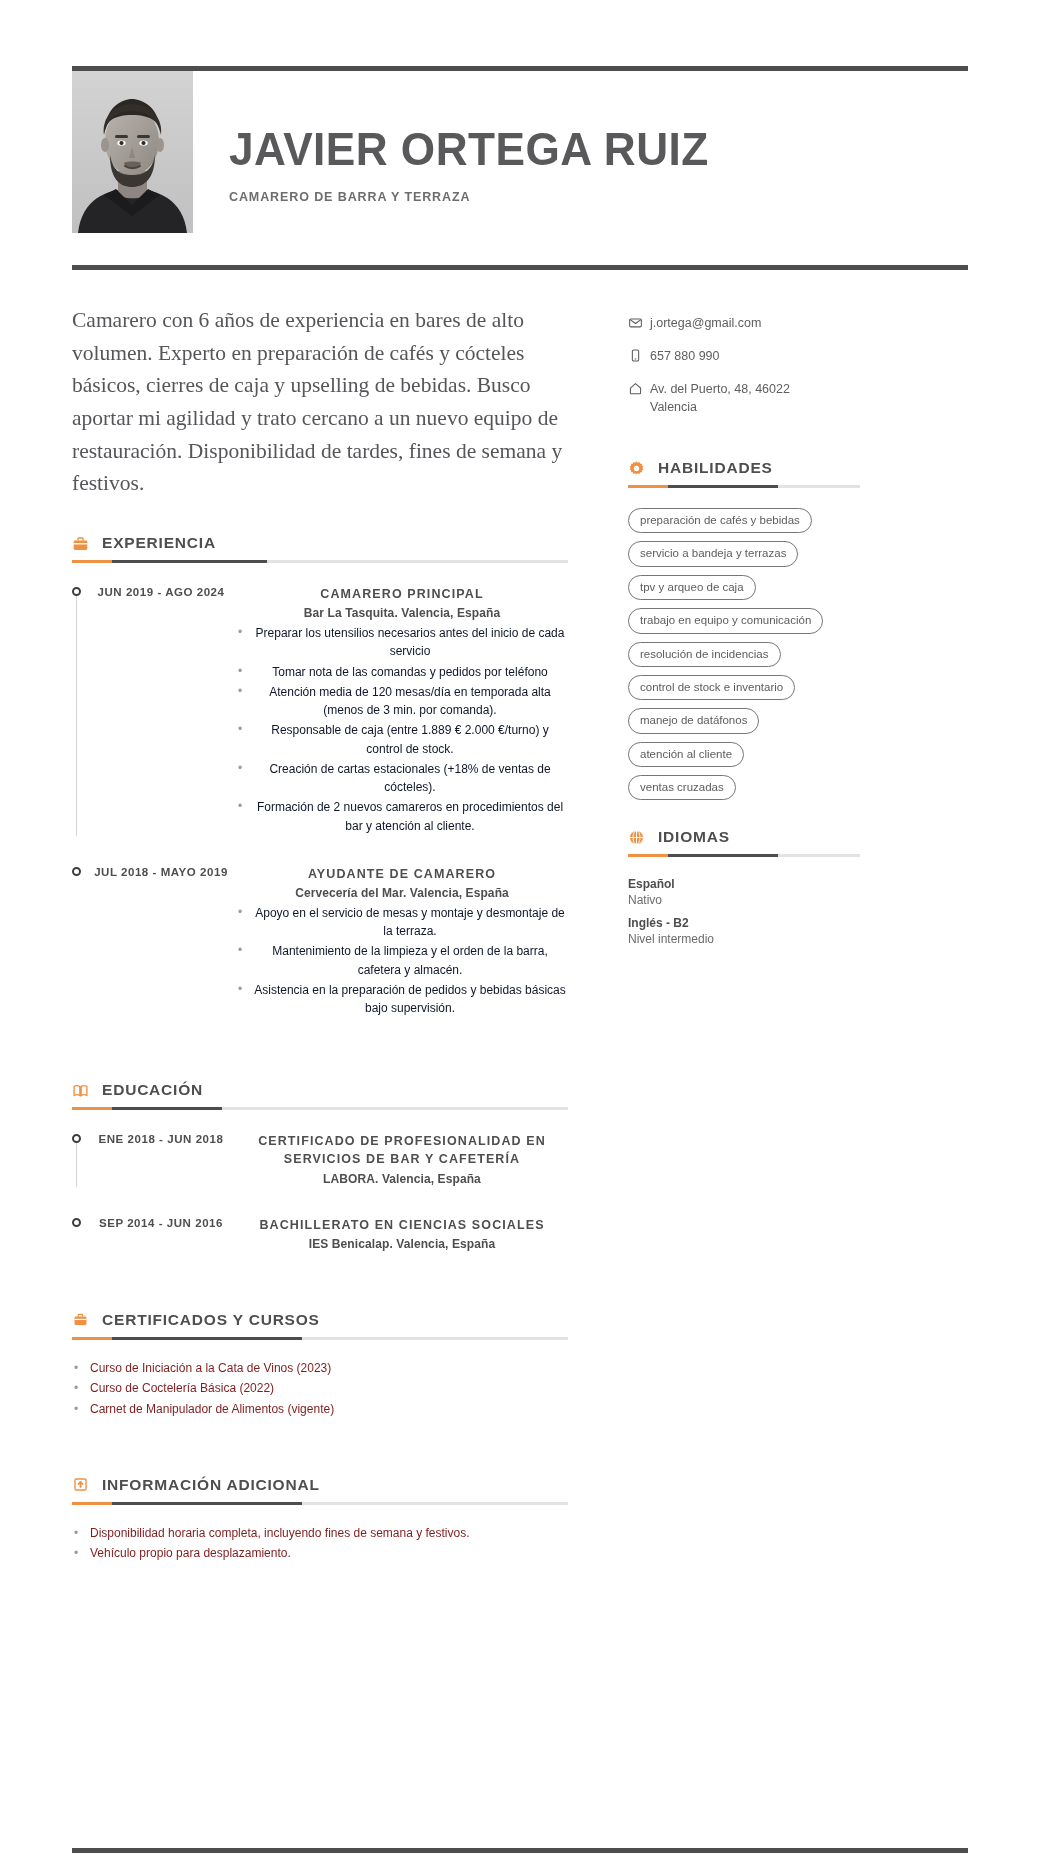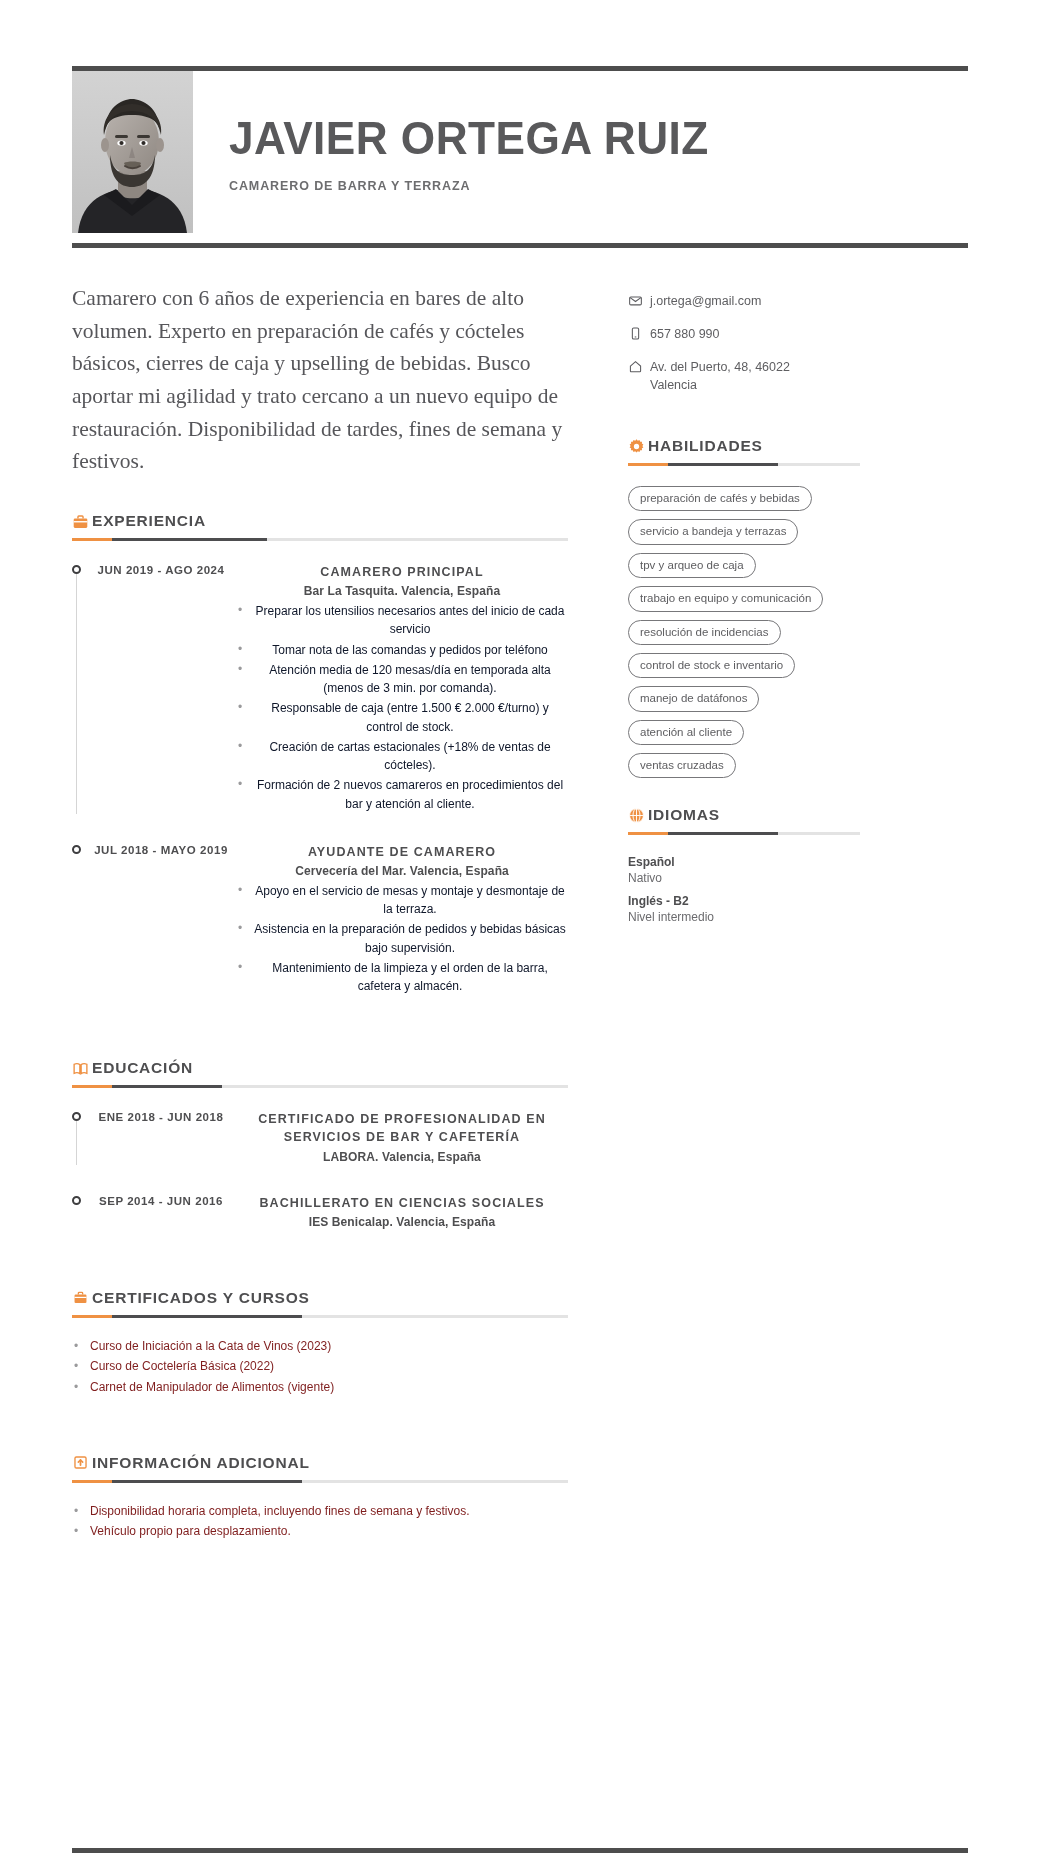--- a/index.html
+++ b/index.html
@@ -33,21 +33,21 @@
     width: 100%;
   }
   .header-rule-bottom {
     height: 5px;
     background: #4d4d4d;
     width: 100%;
   }
   .header-body {
     display: flex;
     align-items: stretch;
-    height: 172px;
+    height: 194px;
   }
   .photo {
     width: 121px;
     height: 162px;
     flex: 0 0 121px;
     position: relative;
     overflow: hidden;
     background: #c9c9c9;
   }
   .photo svg { display: block; width: 121px; height: 162px; }
@@ -113,21 +113,21 @@
     padding-top: 1px;
   }
   .contact-icon svg { display: block; }
   .contact-text { flex: 1; }
 
   
   .section { margin-top: 34px; }
   .sec-head {
     display: flex;
     align-items: center;
-    gap: 3px;
+    gap: 13px;
   }
   .sec-icon { width: 17px; height: 17px; flex: 0 0 17px; color: #ef9143; }
   .sec-icon svg { display: block; }
   .sec-title {
     font-size: 15.5px;
     font-weight: 700;
     letter-spacing: 0.8px;
     color: #4e4e50;
   }
   .sec-rule {
@@ -362,40 +362,40 @@
               <span class="tl-line"></span>
               <span>JUN 2019 - AGO 2024</span>
             </div>
             <div class="tl-body">
               <div class="tl-role">CAMARERO PRINCIPAL</div>
               <div class="tl-org">Bar La Tasquita. Valencia, España</div>
               <ul class="tl-bullets">
                 <li>Preparar los utensilios necesarios antes del inicio de cada servicio</li>
                 <li>Tomar nota de las comandas y pedidos por teléfono</li>
                 <li>Atención media de 120 mesas/día en temporada alta (menos de 3 min. por comanda).</li>
-                <li>Responsable de caja (entre 1.500 € 2.000 €/turno) y control de stock.</li>
+                <li>Responsable de caja (entre 1.889 € 2.000 €/turno) y control de stock.</li>
                 <li>Creación de cartas estacionales (+18% de ventas de cócteles).</li>
                 <li>Formación de 2 nuevos camareros en procedimientos del bar y atención al cliente.</li>
               </ul>
             </div>
           </div>
 
           <div class="tl-item">
             <div class="tl-dates">
               <span class="tl-dot"></span>
               
               <span>JUL 2018 - MAYO 2019</span>
             </div>
             <div class="tl-body">
               <div class="tl-role">AYUDANTE DE CAMARERO</div>
               <div class="tl-org">Cervecería del Mar. Valencia, España</div>
               <ul class="tl-bullets">
                 <li>Apoyo en el servicio de mesas y montaje y desmontaje de la terraza.</li>
+                <li>Mantenimiento de la limpieza y el orden de la barra, cafetera y almacén.</li>
                 <li>Asistencia en la preparación de pedidos y bebidas básicas bajo supervisión.</li>
-                <li>Mantenimiento de la limpieza y el orden de la barra, cafetera y almacén.</li>
               </ul>
             </div>
           </div>
 
         </div>
       </div>
 
       <div class="section" style="margin-top:64px">
         <div class="sec-head">
           <span class="sec-icon">

